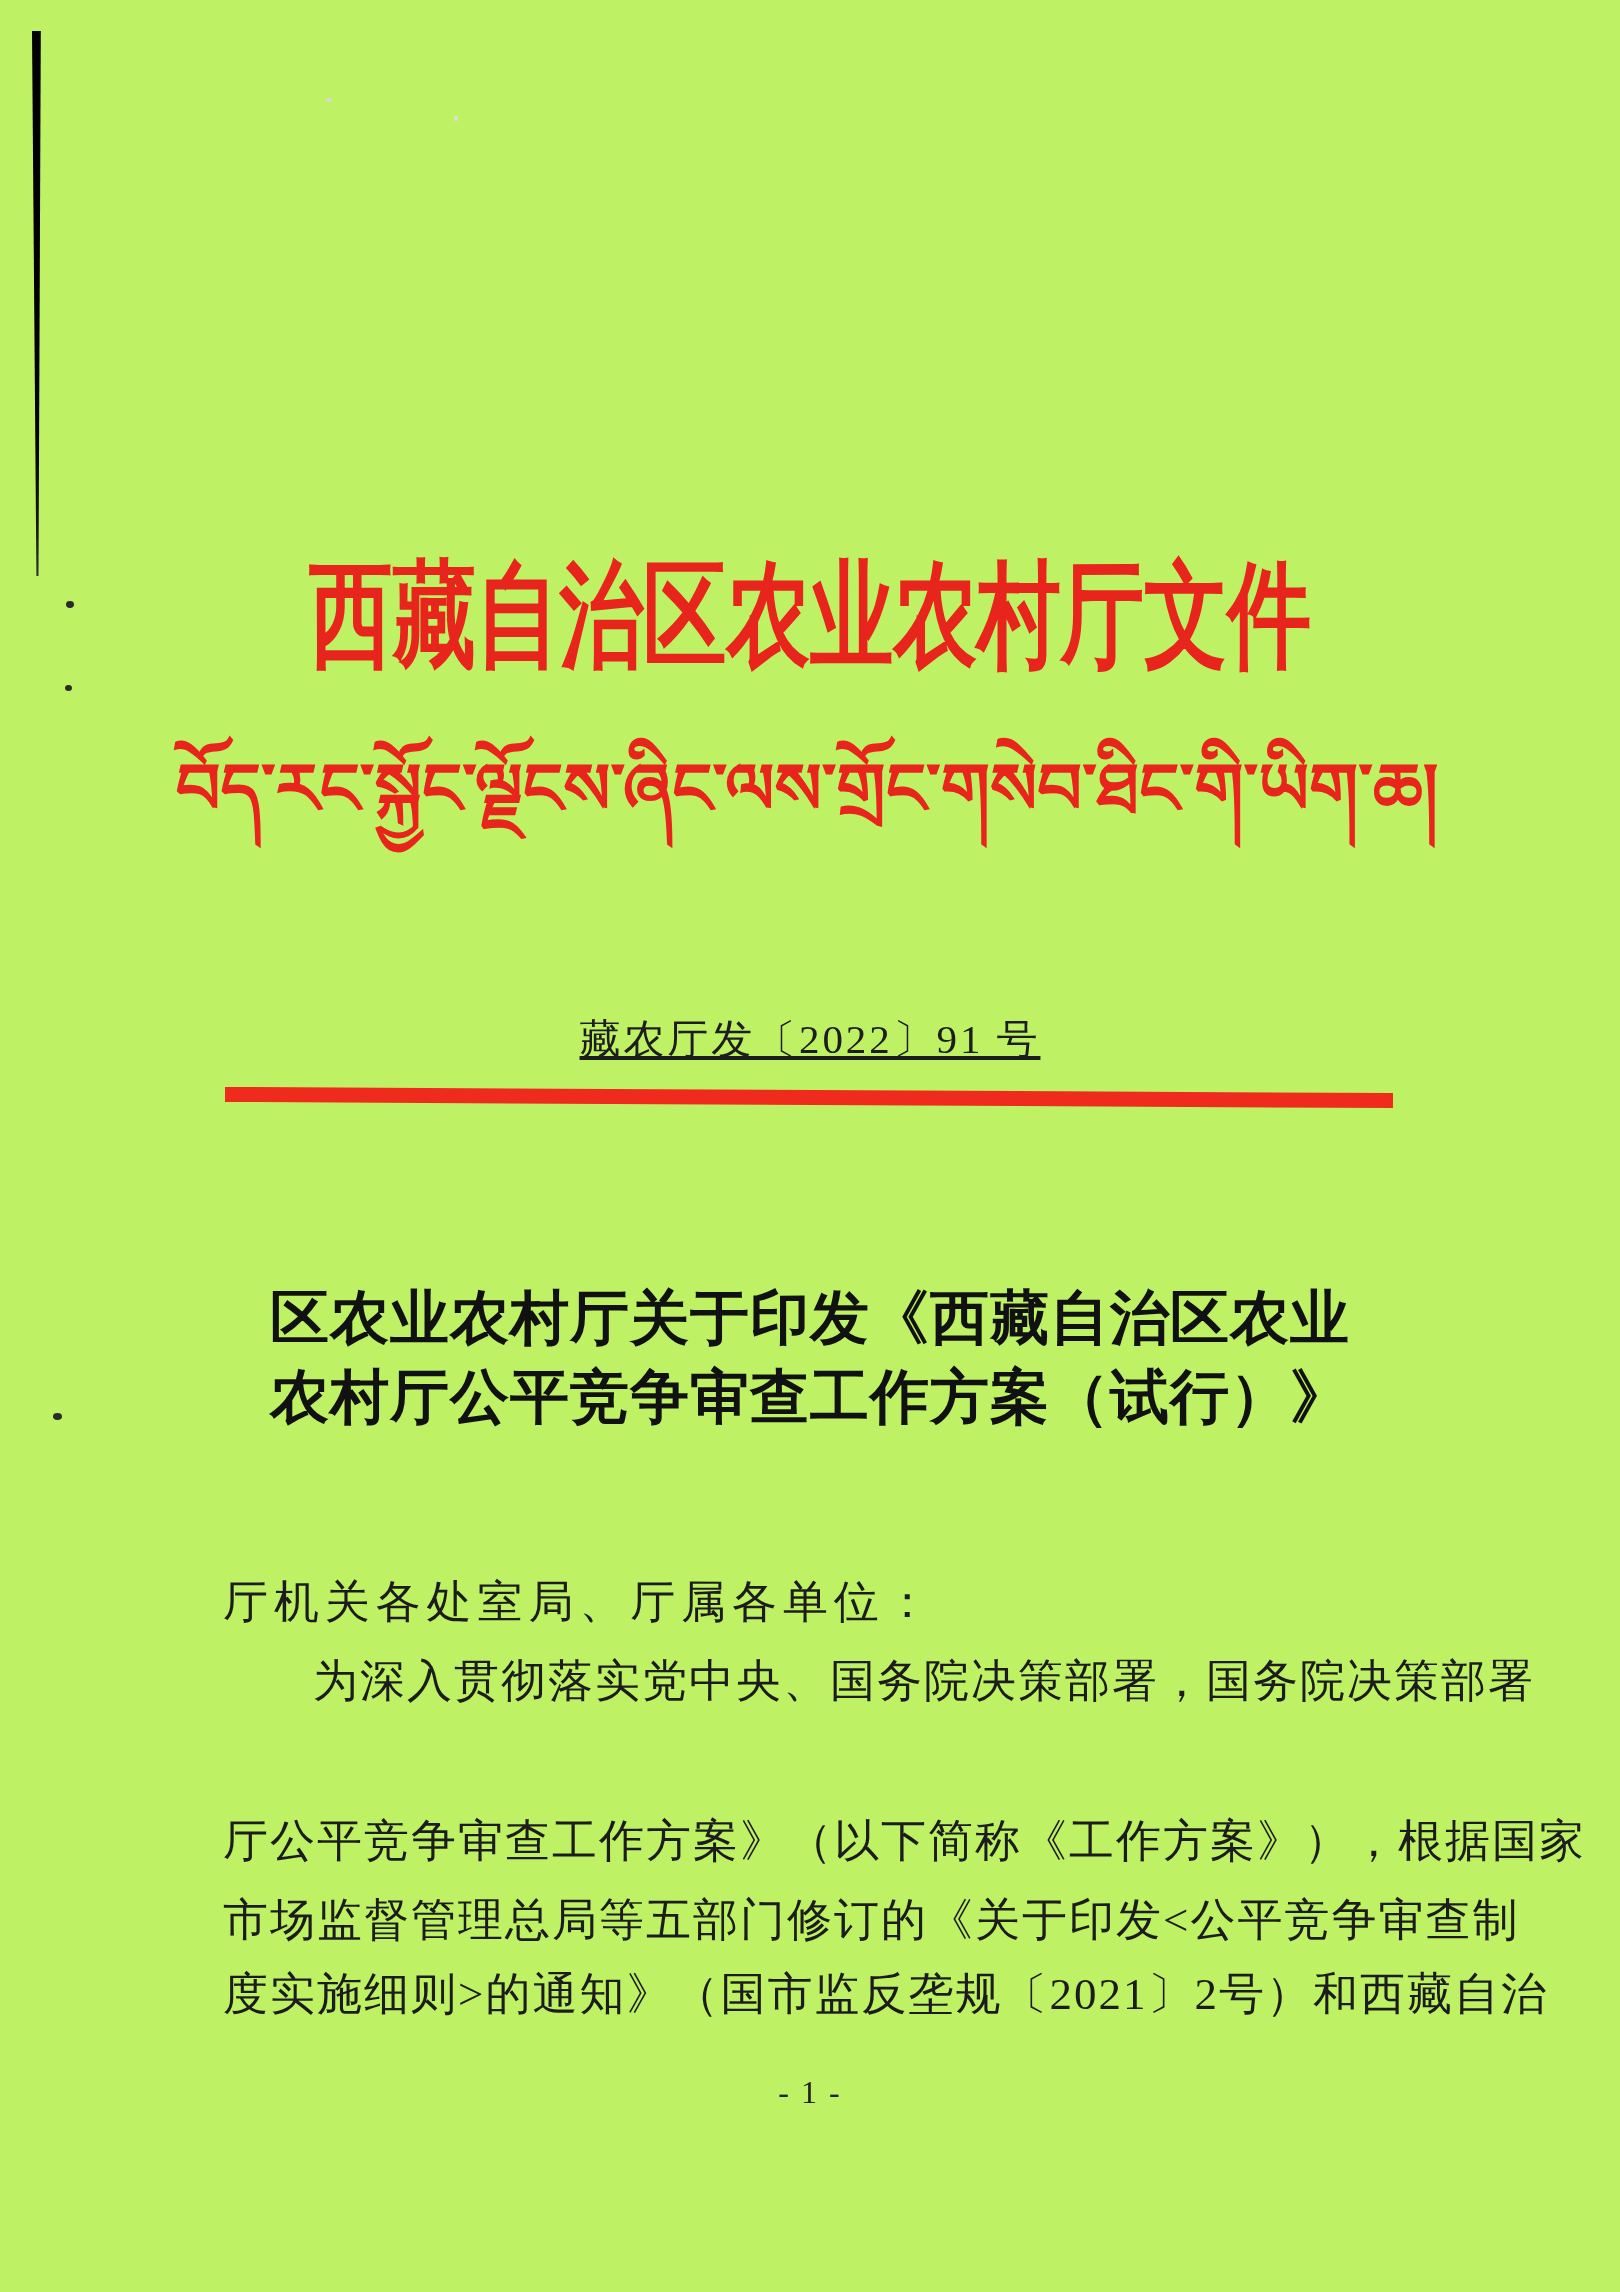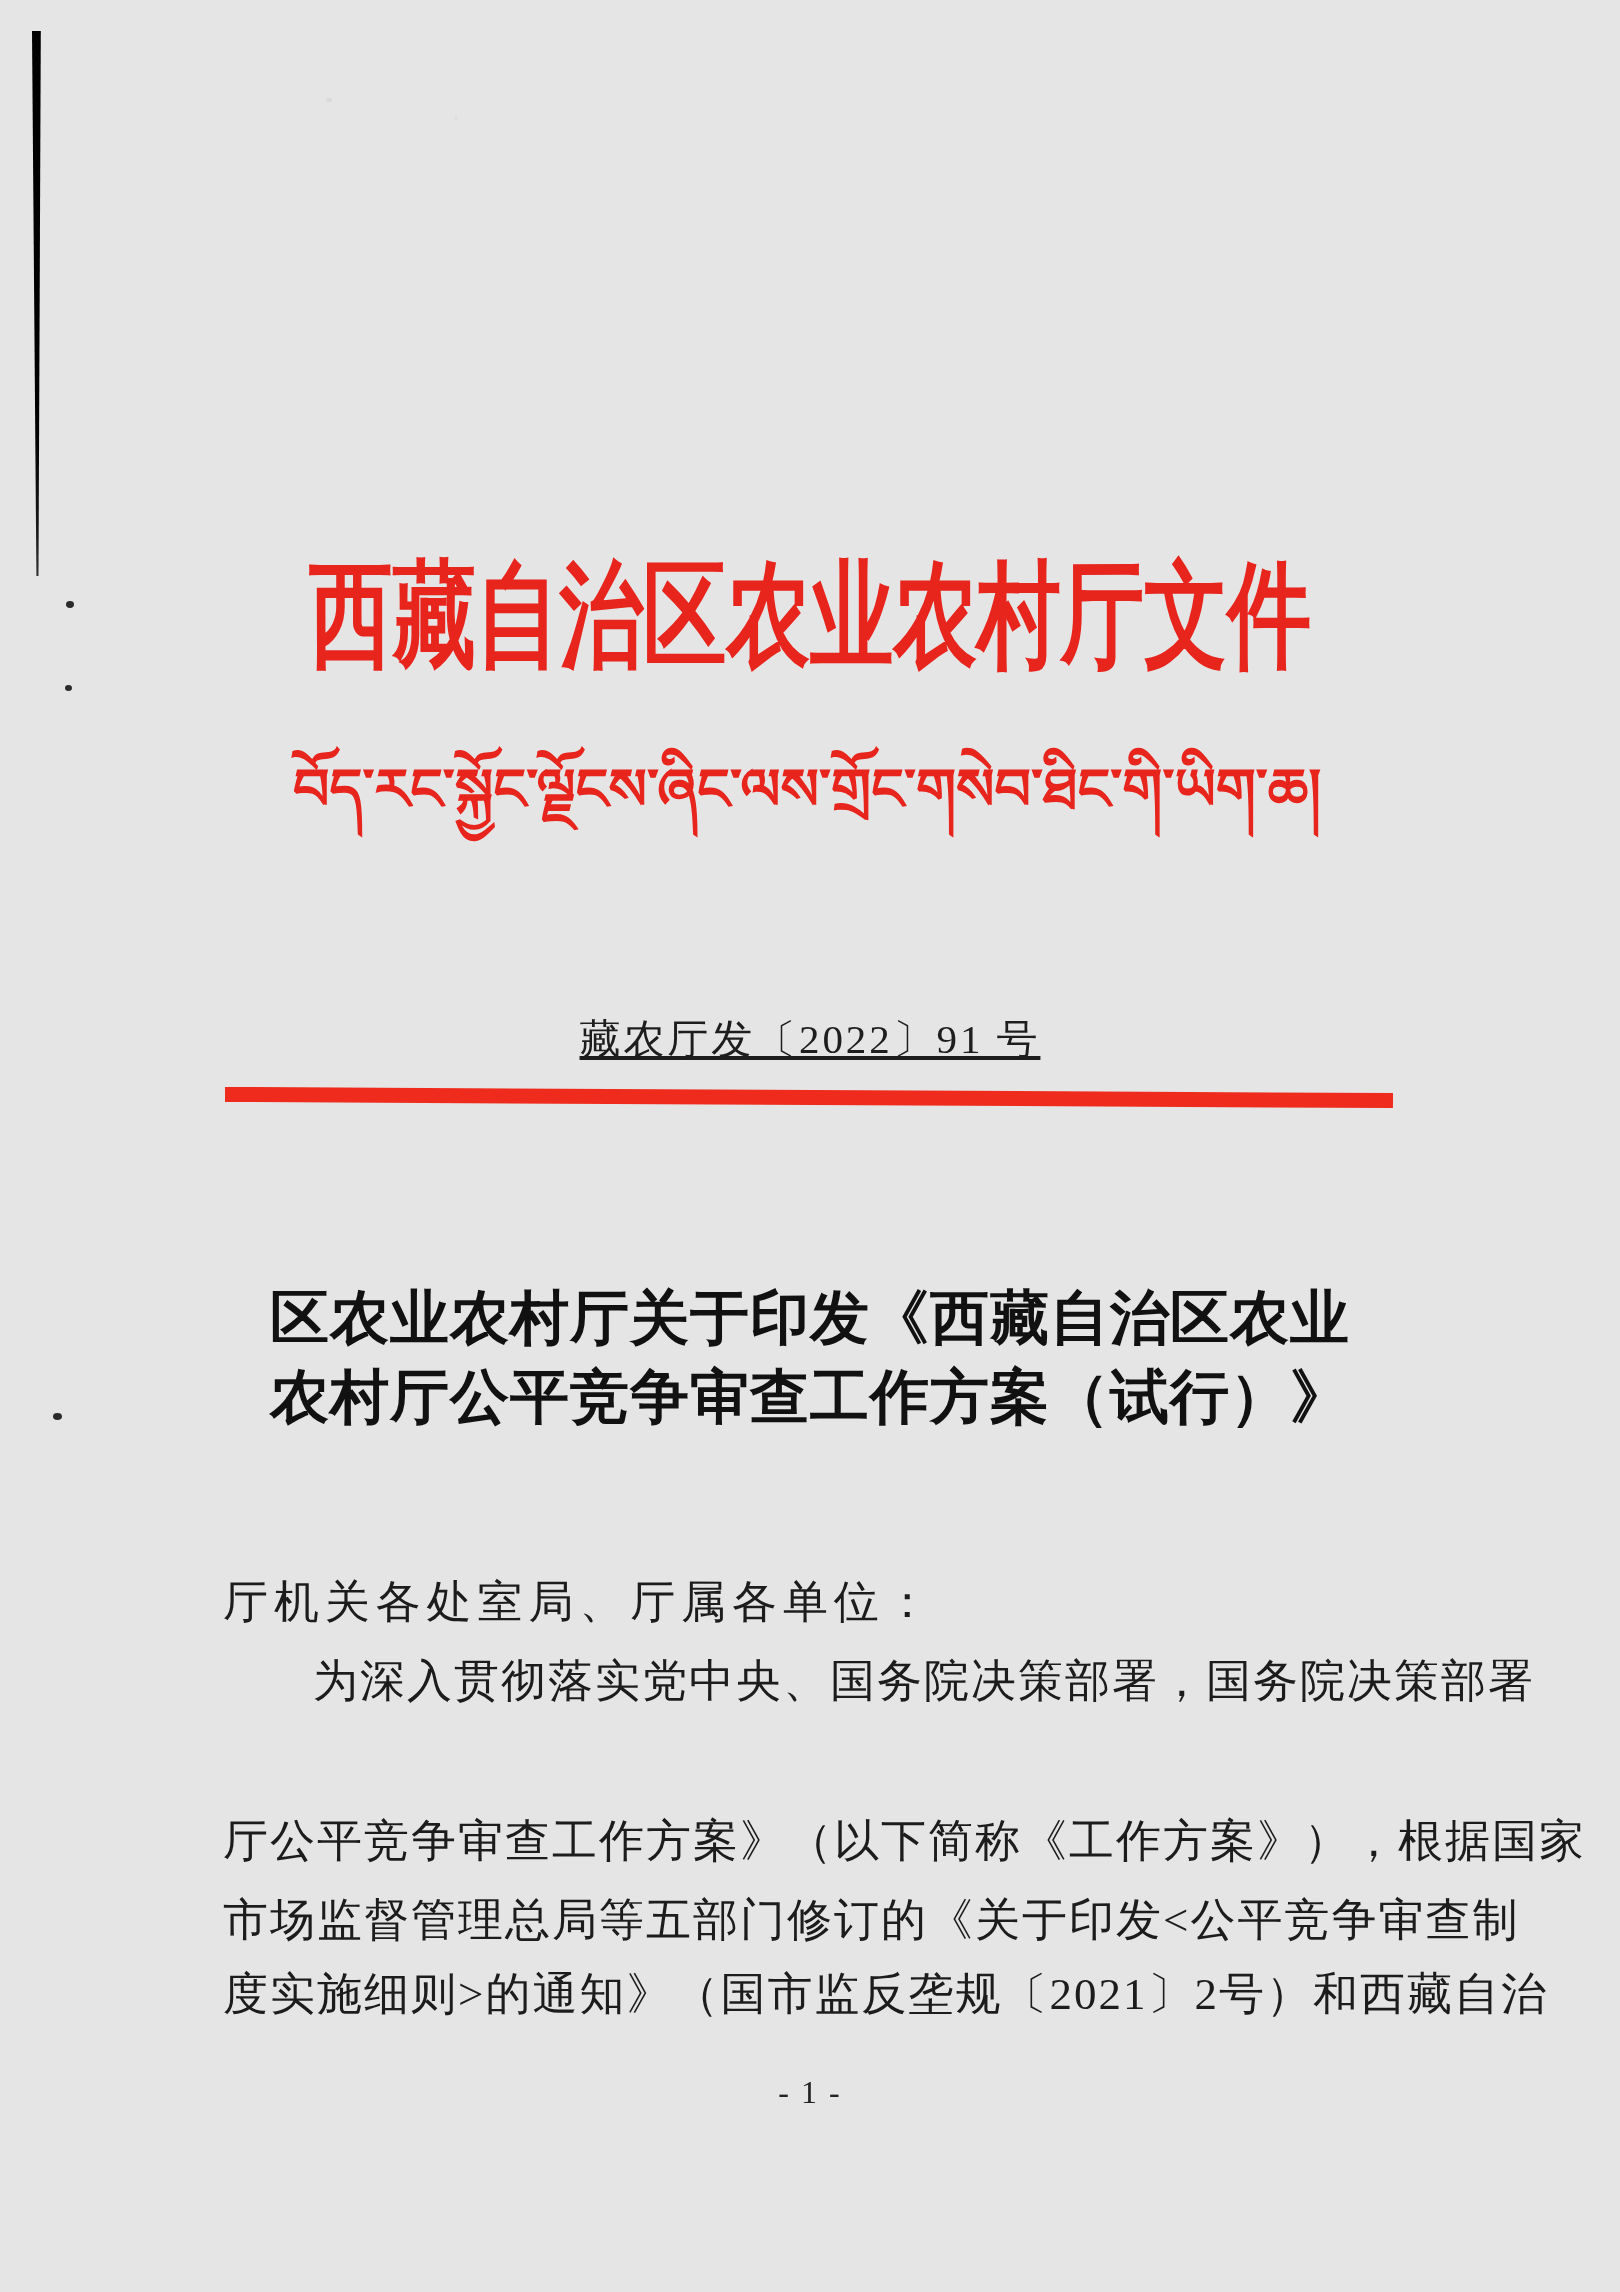--- a/index.html
+++ b/index.html
@@ -1,20 +1,20 @@
 <!DOCTYPE html>
 <html><head>
 <meta charset="utf-8">
 <style>
   html, body { margin: 0; padding: 0; background: #9a9a9a; }
   .page {
     position: relative;
     width: 1620px; height: 2293px;
     margin: 0 auto;
-    background: #e5e5e5;
+    background: #bef264;
     overflow: hidden;
     font-family: "Liberation Serif", "DejaVu Serif", serif;
     color: #1c1c1c;
   }
   
   .binding-bar {
     position: absolute; left: 32px; top: 31px;
     width: 8.8px; height: 545px;
     background: linear-gradient(180deg, #000 0%, #000 72%, #1a1a1a 92%, #333 100%);
     clip-path: polygon(0 0, 100% 0, 74% 100%, 50% 100%);
@@ -32,21 +32,21 @@
     text-align: center; white-space: nowrap;
     font-size: 116px; font-weight: bold;
     letter-spacing: 0;
     transform: scaleX(0.72);
     line-height: 147px;
   }
   
   .org-title-bo {
     position: absolute; top: 721px; left: 0; width: 1614px;
     text-align: center; white-space: nowrap;
-    font-size: 57px; font-weight: bold;
+    font-size: 70px; font-weight: bold;
     line-height: 137px;
   }
   
   .doc-number {
     position: absolute; top: 1012px; left: 0; width: 1620px;
     text-align: center;
     font-size: 41px; letter-spacing: 2.9px;
     color: #1d1d1d;
     text-decoration: underline;
   }

